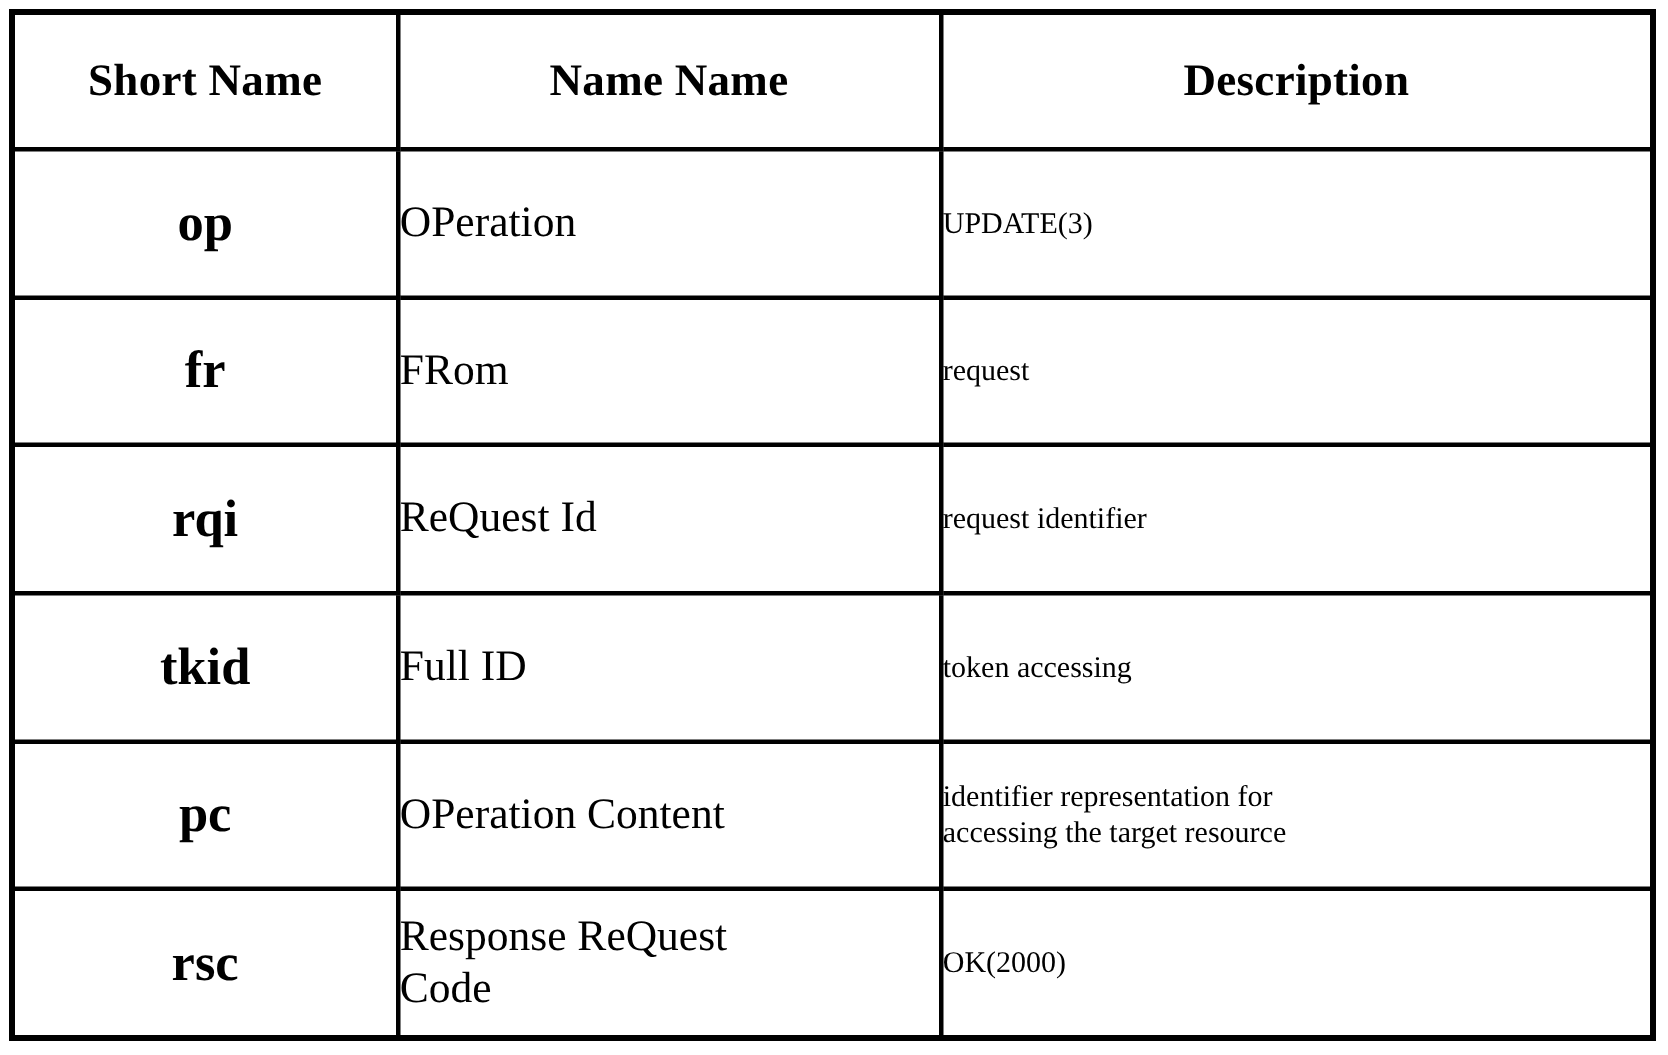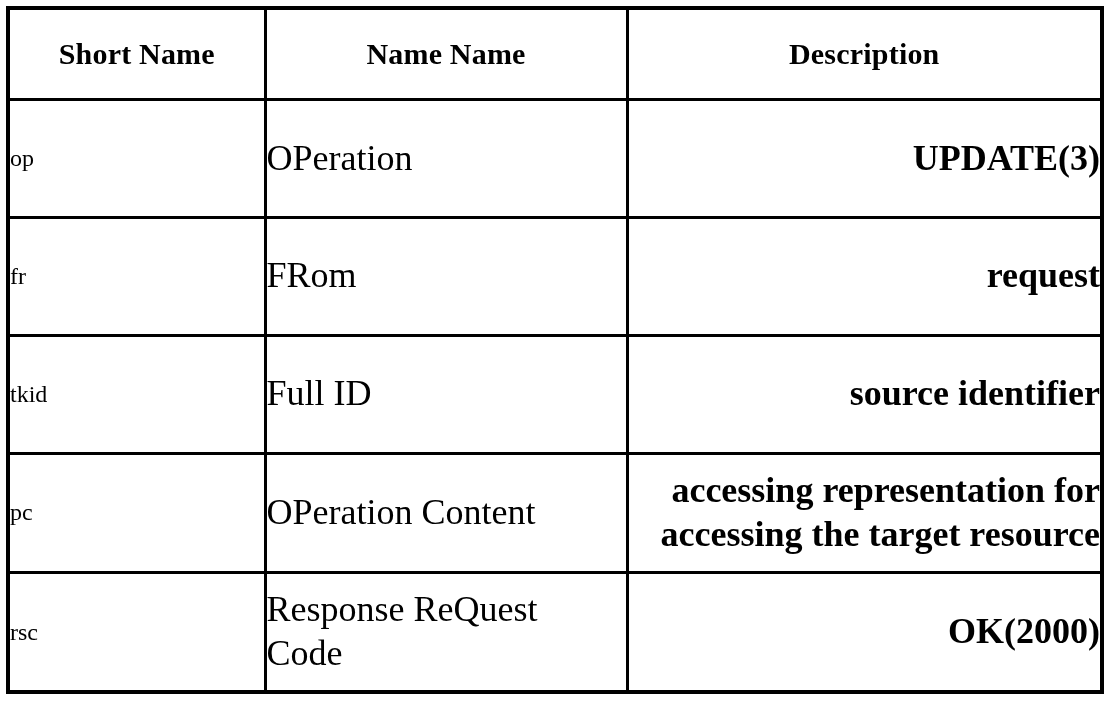--- a/index.html
+++ b/index.html
@@ -45,38 +45,38 @@
   th.hdr {
     text-align: center;
     font-weight: bold;
     font-size: 30px;
     line-height: 1.15;
     height: 88px;
     letter-spacing: 0.2px;
   }
 
   td.cell-short {
-    font-weight: normal;
-    font-size: 24px;
+    text-align: center;
+    font-weight: bold;
+    font-size: 35px;
     line-height: 1.2;
   }
   td.cell-full {
     text-align: left;
-    font-size: 36px;
+    font-size: 29px;
     line-height: 1.22;
     padding-left: 18px;
     padding-right: 8px;
   }
   td.cell-desc {
-    text-align: right;
-    font-size: 36px;
+    text-align: left;
+    font-size: 20px;
     line-height: 1.22;
     padding-left: 18px;
     padding-right: 8px;
-    font-weight: bold;
   }
   tr.row-std td { height: 87px; }
   tr.row-tall td { height: 87px; }
 
   td.multiline {
     vertical-align: middle;
   }
   .line { display: block; white-space: nowrap; }
 </style>
 </head>
@@ -101,29 +101,34 @@
         <td class="cell-short">op</td>
         <td class="cell-full">OPeration</td>
         <td class="cell-desc">UPDATE(3)</td>
       </tr>
       <tr class="row-std">
         <td class="cell-short">fr</td>
         <td class="cell-full">FRom</td>
         <td class="cell-desc">request</td>
       </tr>
       <tr class="row-std">
+        <td class="cell-short">rqi</td>
+        <td class="cell-full">ReQuest Id</td>
+        <td class="cell-desc">request identifier</td>
+      </tr>
+      <tr class="row-std">
         <td class="cell-short">tkid</td>
         <td class="cell-full">Full ID</td>
-        <td class="cell-desc">source identifier</td>
+        <td class="cell-desc">token accessing</td>
       </tr>
       <tr class="row-tall">
         <td class="cell-short">pc</td>
         <td class="cell-full">OPeration Content</td>
         <td class="cell-desc multiline">
-            <span class="line">accessing representation for</span>
+            <span class="line">identifier representation for</span>
             <span class="line">accessing the target resource</span>
           </td>
       </tr>
       <tr class="row-tall">
         <td class="cell-short">rsc</td>
         <td class="cell-full multiline">
             <span class="line">Response ReQuest</span>
             <span class="line">Code</span>
           </td>
         <td class="cell-desc">OK(2000)</td>

